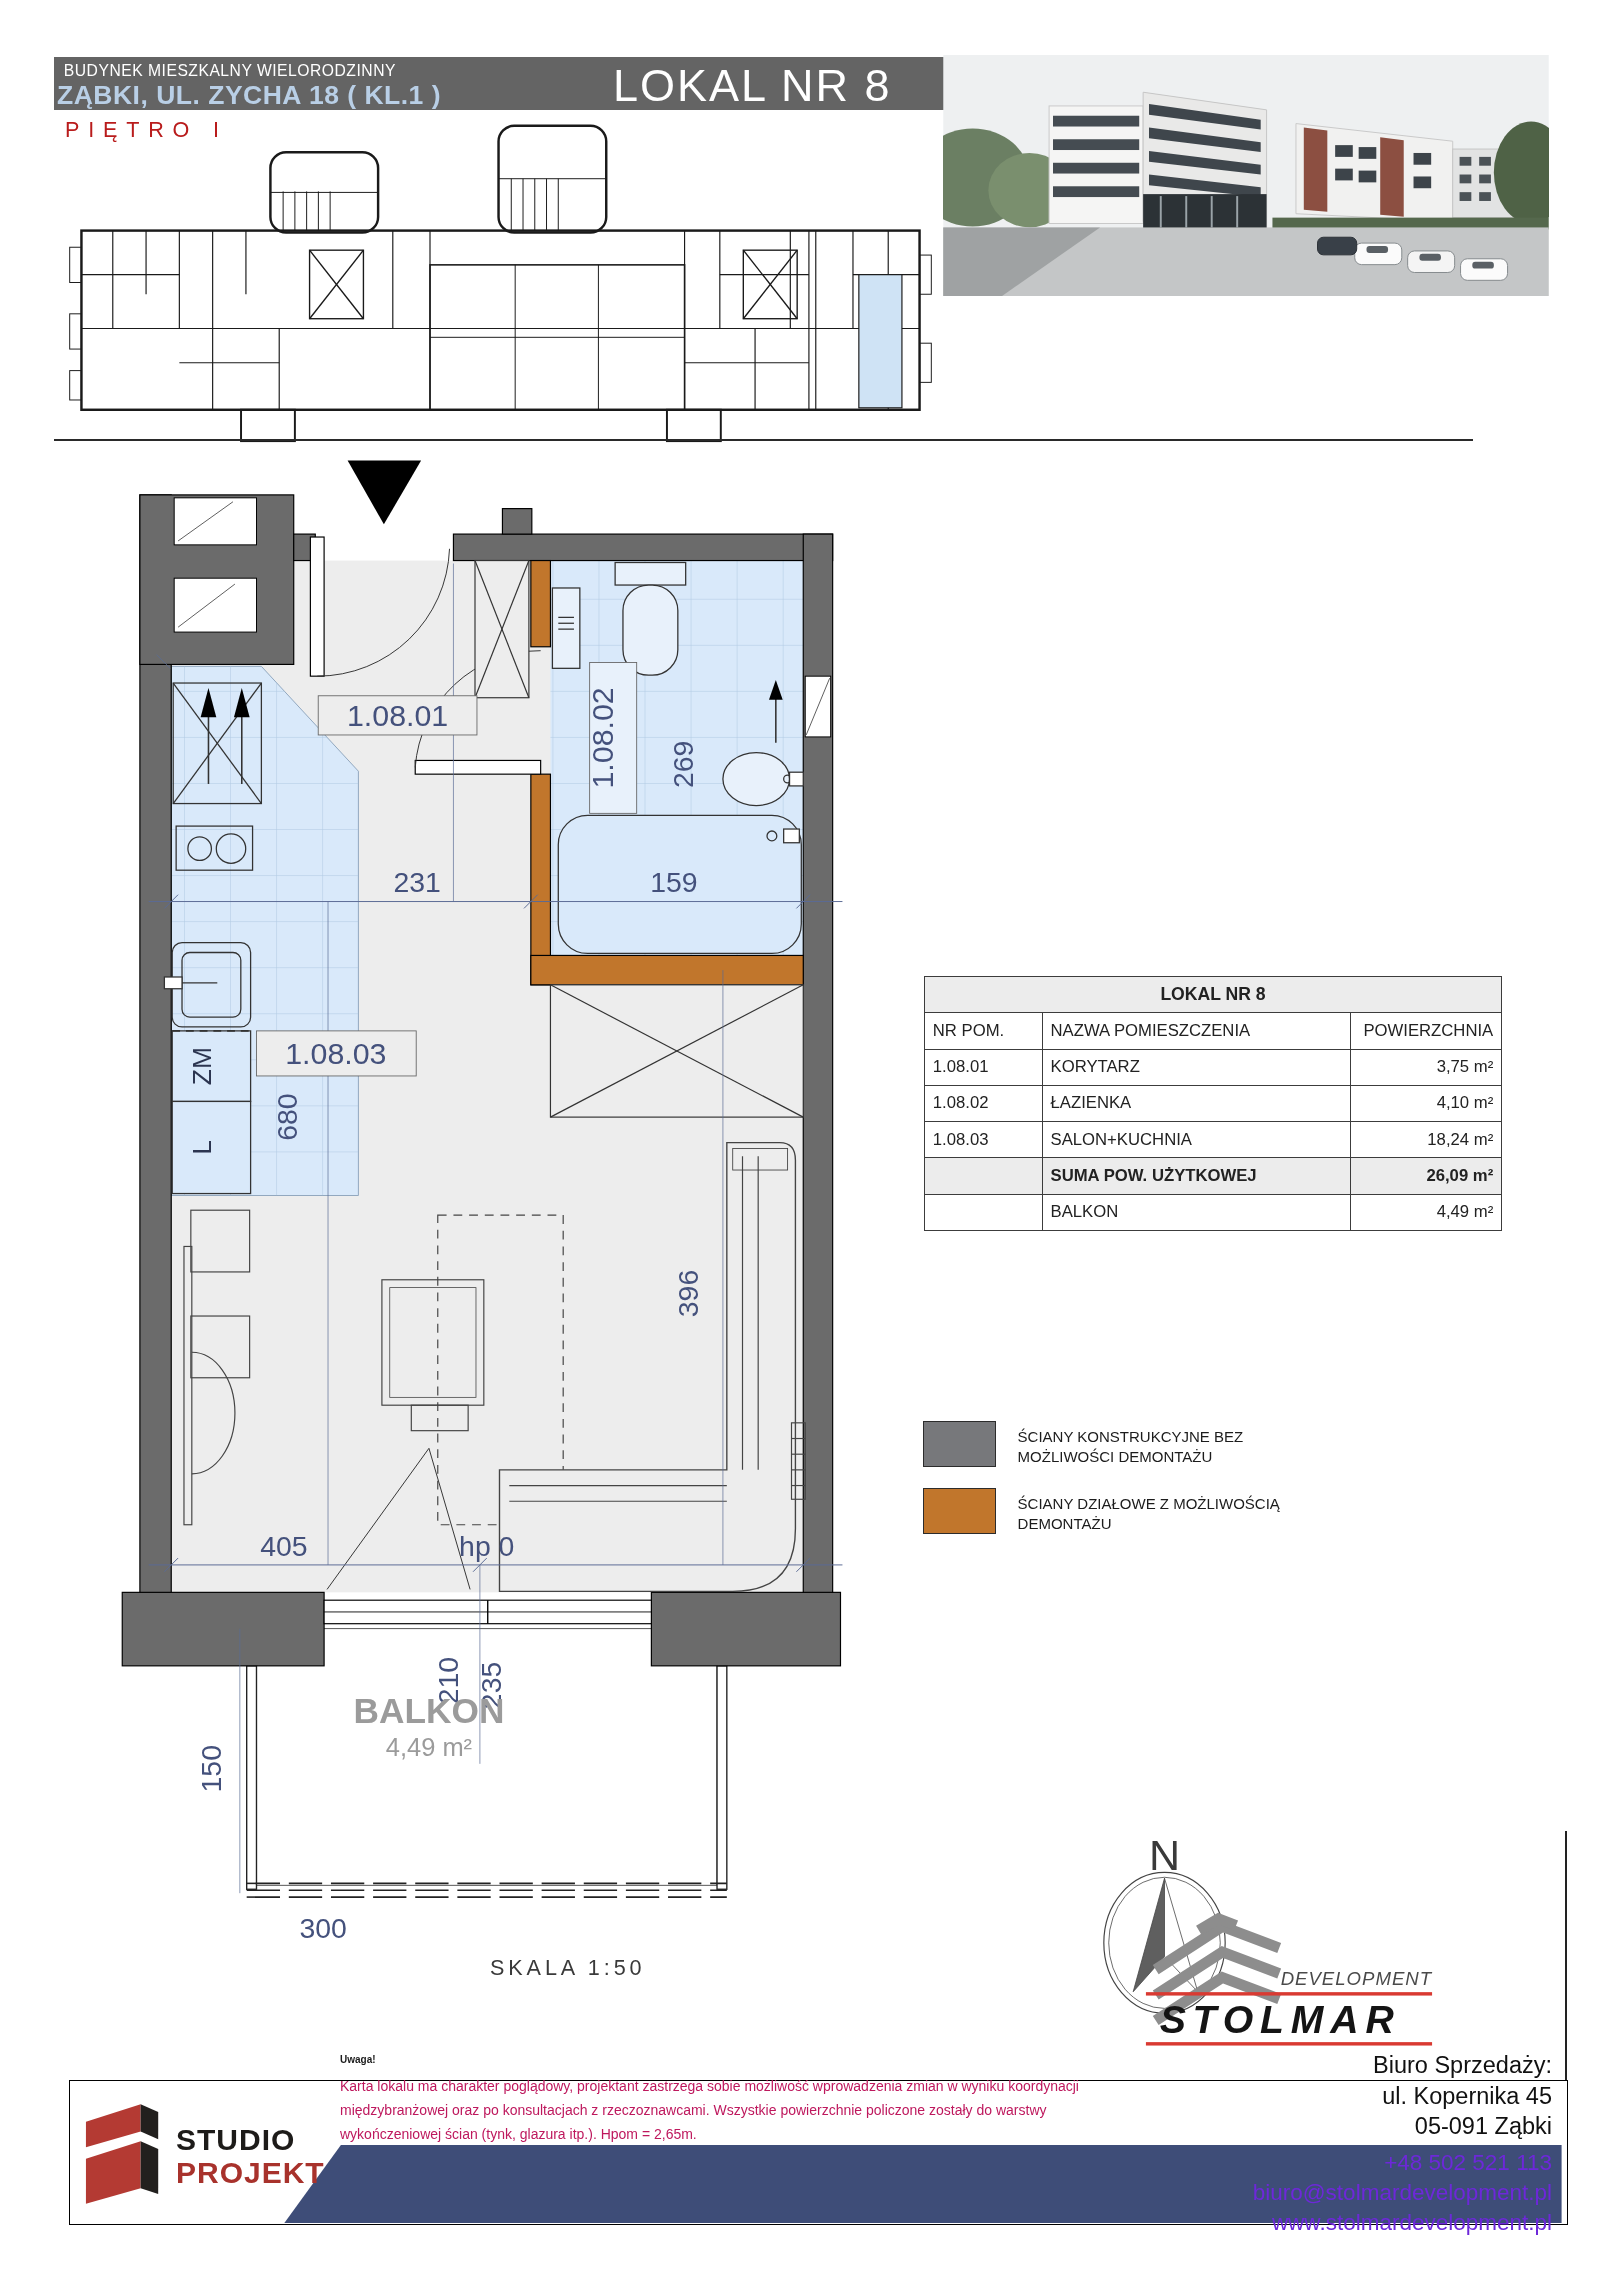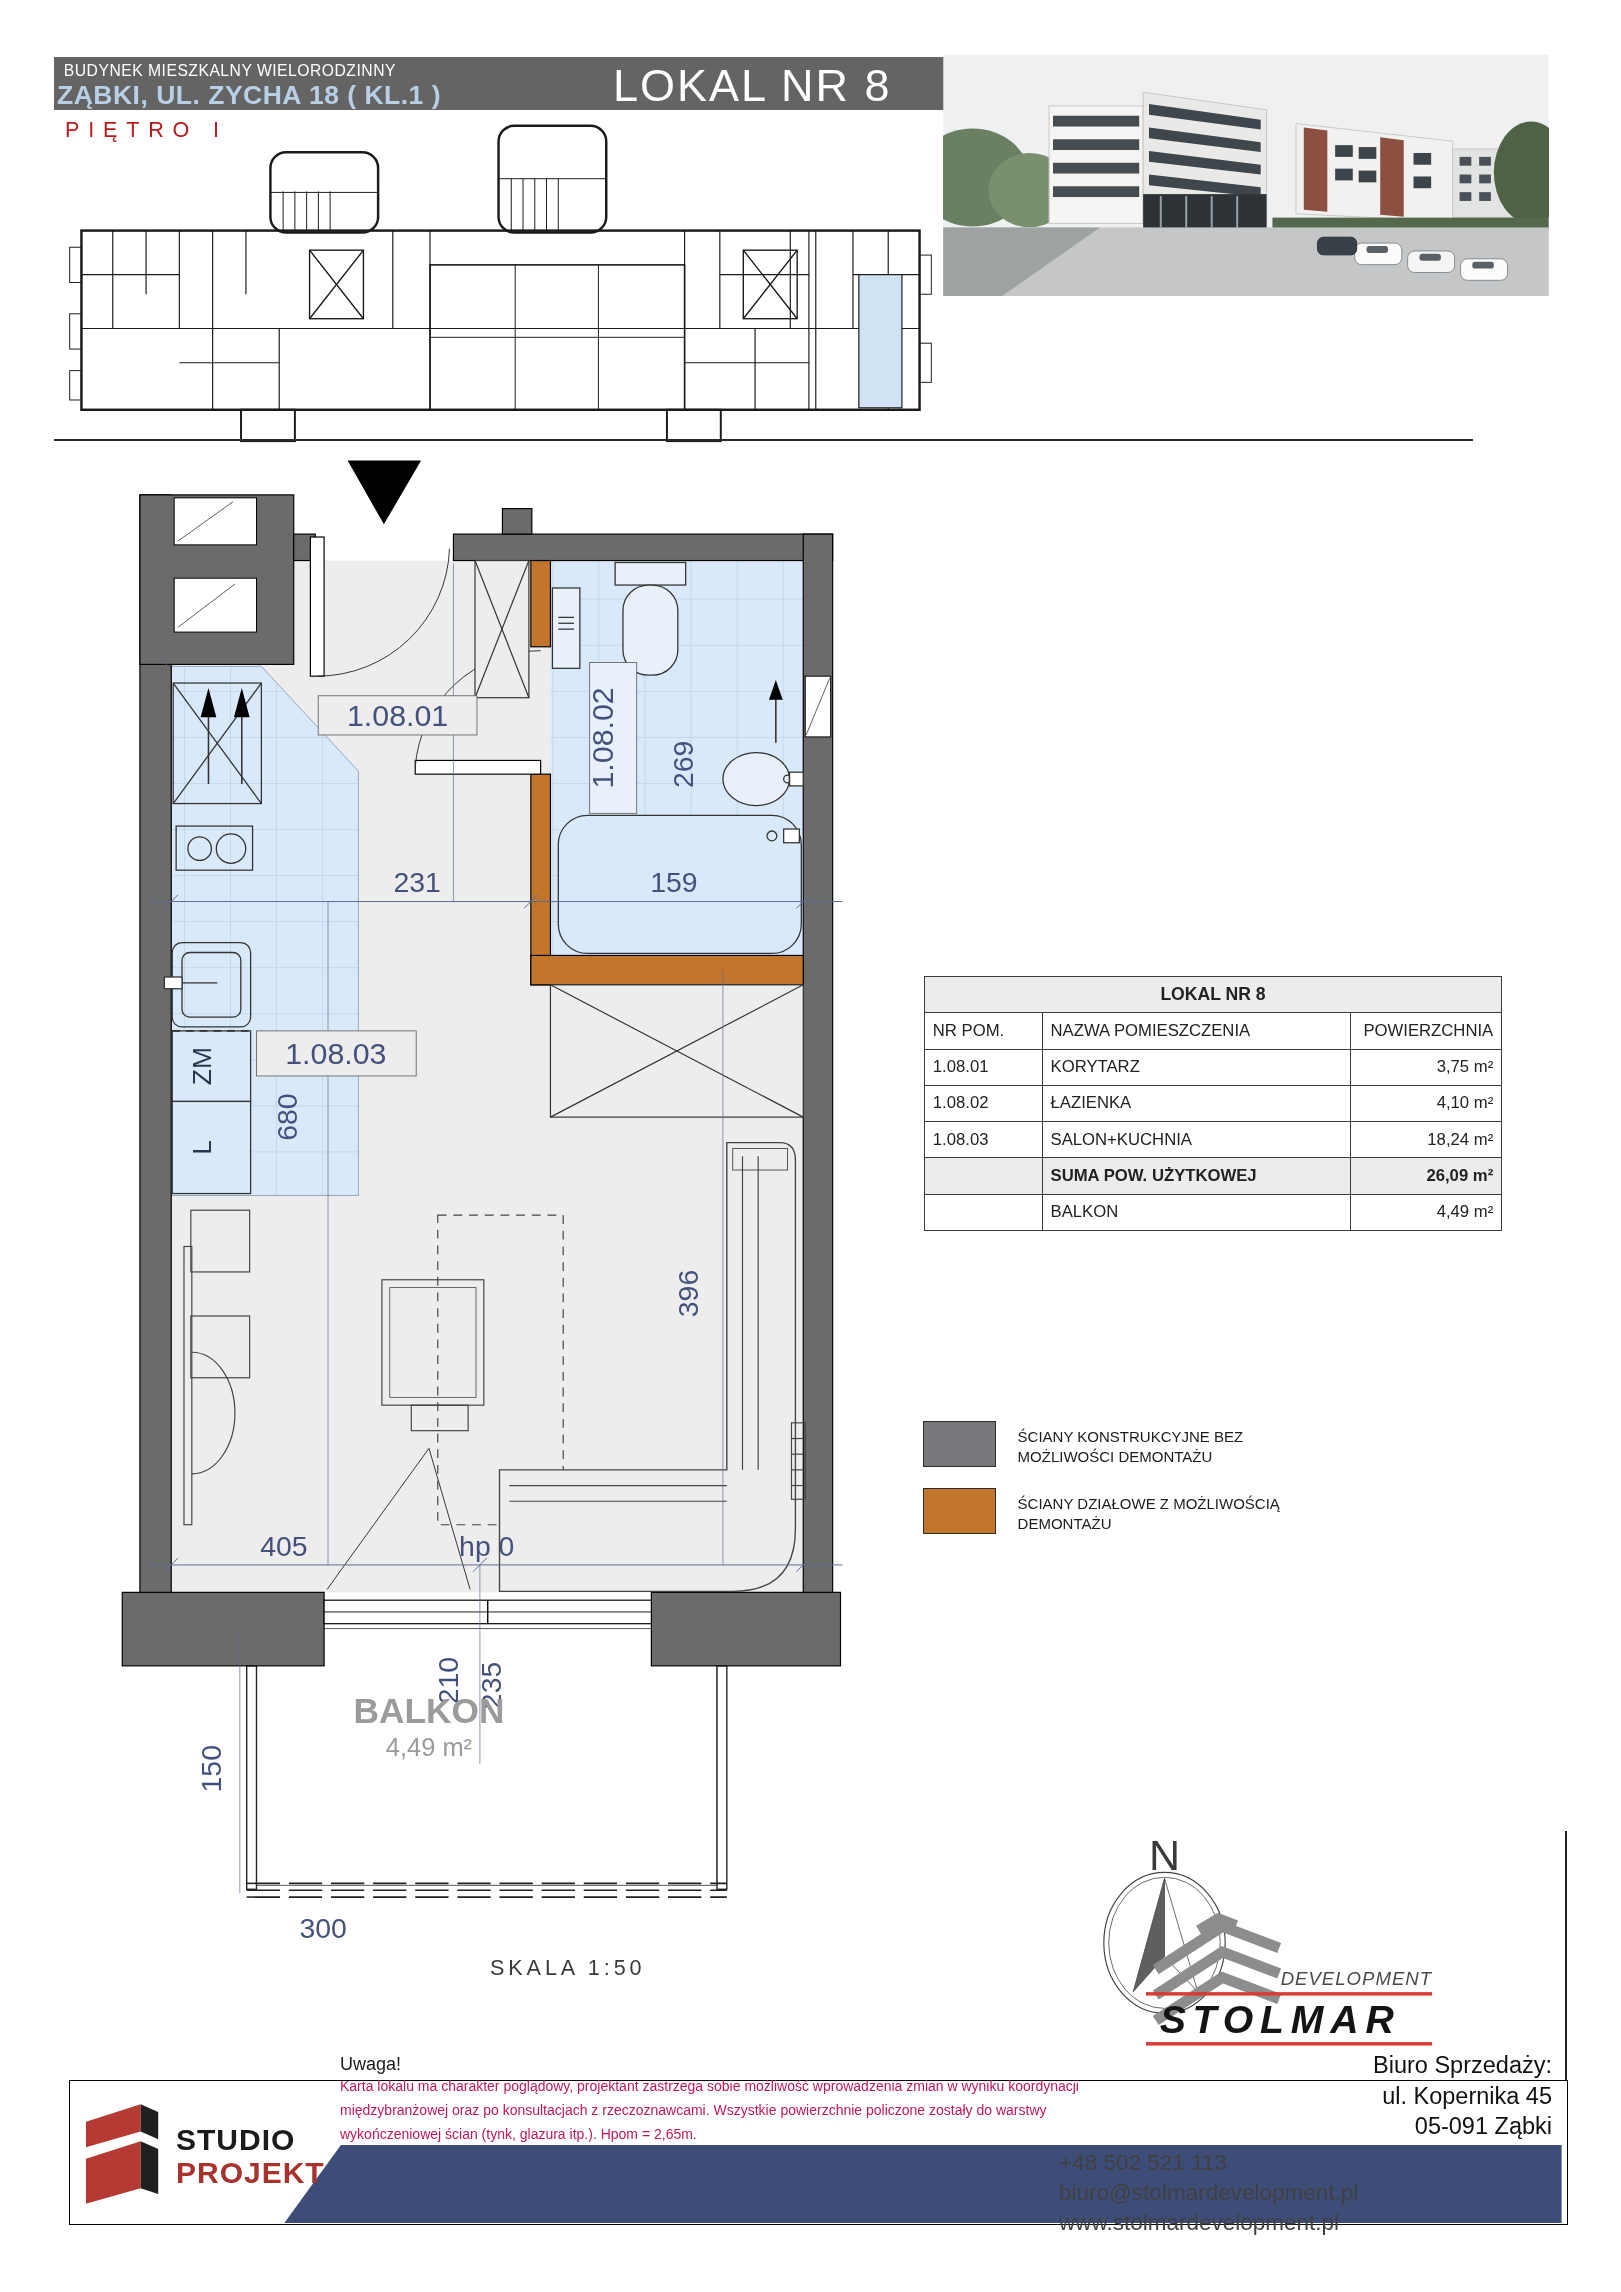--- a/index.html
+++ b/index.html
@@ -18,24 +18,24 @@
   .area-table .hd{background:#fff;}
   .area-table .num{width:102px;}
   .area-table .name{width:294px;}
   .area-table .pow{width:135px;text-align:right;}
   .area-table .suma td{background:#ececec;font-weight:700;}
   
   .legend-item{display:flex;align-items:flex-end;margin-top:13px;}
   .legend-swatch{width:71px;height:44px;border:1.5px solid #2c2c2c;flex:none;}
   .legend-text{margin-left:21.6px;font-size:15px;line-height:1.35;color:#1c1c1c;width:323px;padding-top:2px;}
   
-  .uwaga{font-size:18px;font-weight:400;color:#1c1c1c;}
+  .uwaga{font-size:10px;font-weight:700;color:#1c1c1c;}
   .discl{font-size:14px;color:#be185d;line-height:1.72;}
   .office{font-size:23.5px;color:#111;text-align:right;line-height:1.30;}
-  .contact{font-size:22.5px;color:#404040;text-align:left;line-height:1.33;}
+  .contact{font-size:22.5px;color:#6d28d9;text-align:right;line-height:1.33;}
   .studio-word{font-size:30px;font-weight:800;letter-spacing:1px;line-height:1.0;}
   .skala{font-size:21.6px;letter-spacing:3.9px;color:#3a3a3a;}
   svg text{font-family:"Liberation Sans",sans-serif;}
   .dimtxt{fill:#44517c;font-size:29px;}
   .roomtxt{fill:#44517c;font-size:31px;}
   .graytxt{fill:#9b9b9b;}
 </style>
 </head>
 <body>
 

